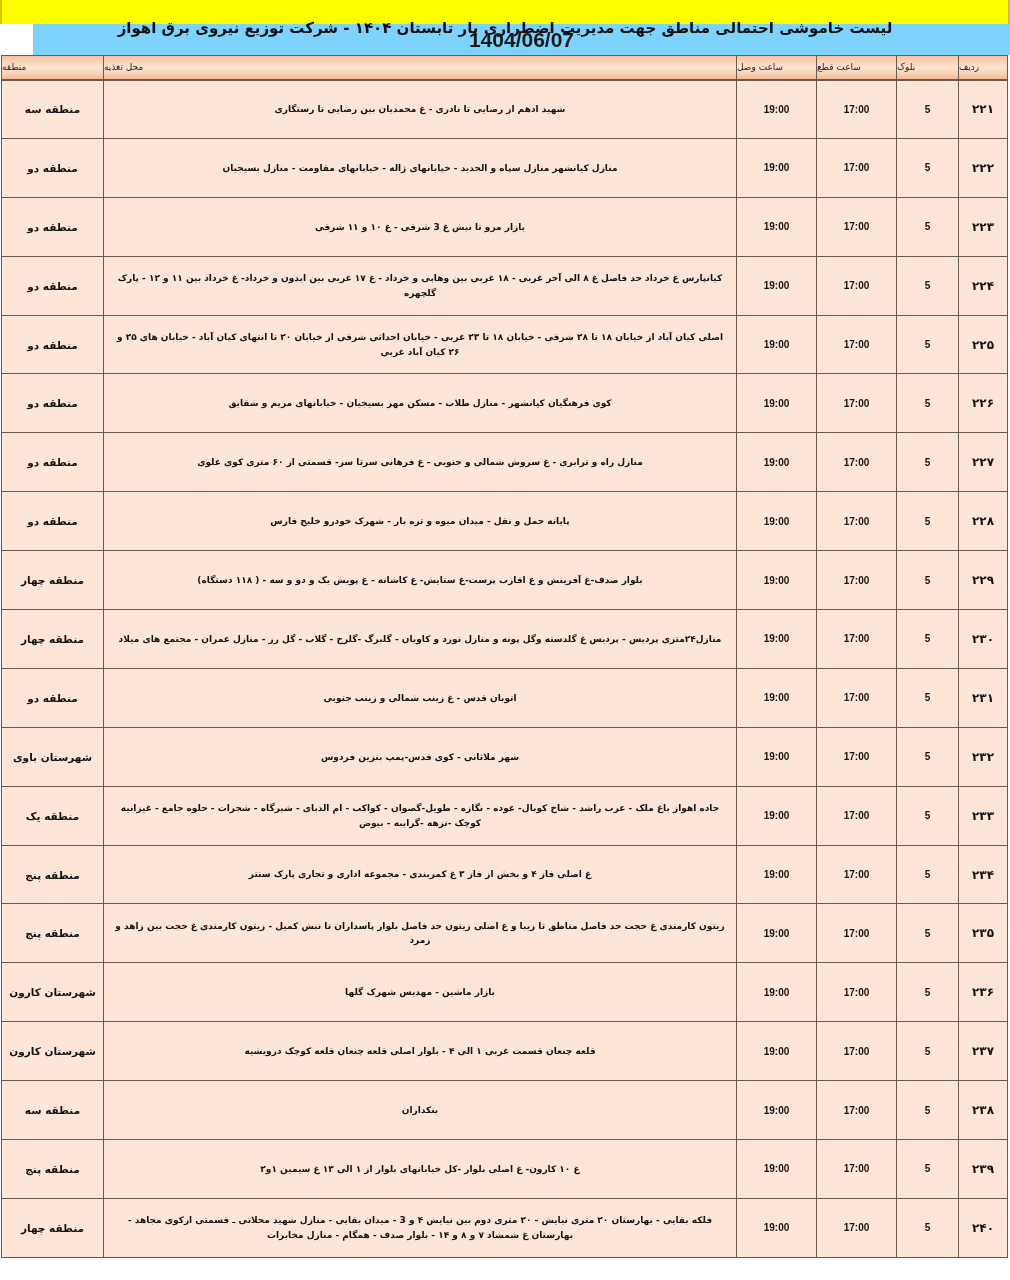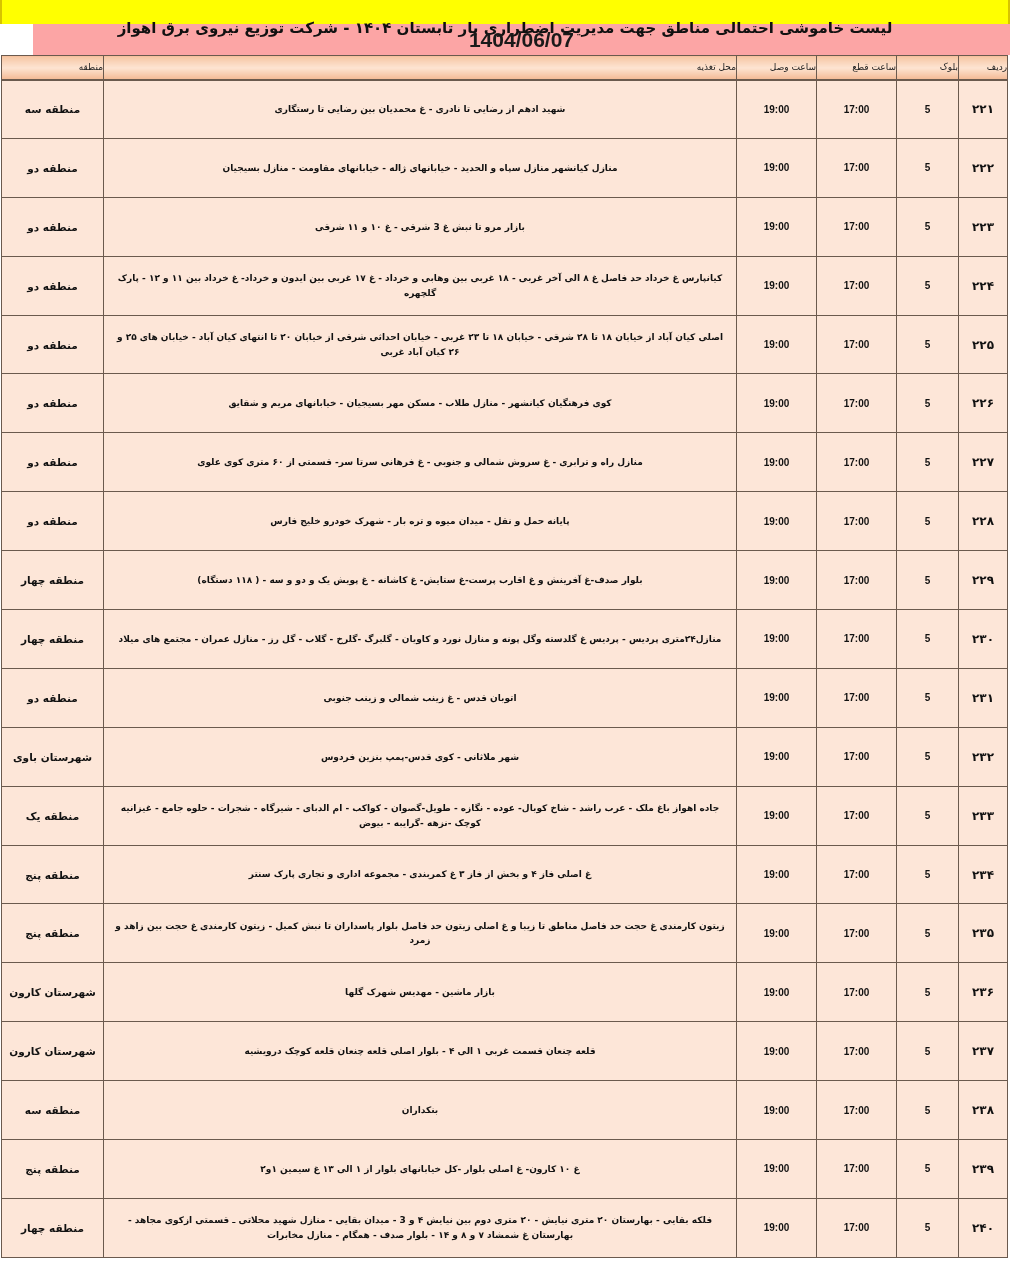--- a/index.html
+++ b/index.html
@@ -7,35 +7,35 @@
   body { font-family: "DejaVu Sans", sans-serif; color: #111; }
   .page { width: 1010px; height: 1280px; position: relative; }
   .title-bar {
     height: 24px; background: #ffff00;
     display: flex; align-items: flex-start; justify-content: center;
     padding-top: 19px;
     font-weight: bold; font-size: 15px; direction: rtl;
     border-left: 2px solid #d7c300; border-right: 2px solid #d7c300;
   }
   .date-bar {
-    height: 31px; background: #fca5a5;
+    height: 31px; background: #7dd3fc;
     display: flex; align-items: center; justify-content: center;
     font-family: "Liberation Sans", sans-serif;
     font-weight: bold; font-size: 21px; color: #1a1a1a; margin-left: 33px;
   }
   table {
     width: 1006px; border-collapse: collapse; table-layout: fixed;
     direction: rtl; margin-left: 1px;
   }
   th {
     height: 24px;
     background: linear-gradient(to bottom, #f6c6a3 0%, #fde4d2 50%, #f3b994 100%);
     font-size: 9px; font-weight: normal; color: #222;
     border: 1px solid #6b5a4e; border-bottom: 2px solid #6b5a4e;
-    text-align: right;
+    text-align: left;
   }
   td {
     height: 58.9px; background: #fde6d8;
     border: 1px solid #6b5a4e; text-align: center; vertical-align: middle;
     font-size: 9.5px; font-weight: bold;
   }
   td.num { font-family: "Liberation Sans", sans-serif; font-size: 10px; font-weight: bold; }
   td.idx { font-size: 12px; font-weight: bold; }
   td.addr { font-size: 9px; padding: 0 6px; line-height: 1.6; margin-top: 28px; }
   td.region { font-size: 10.5px; }

